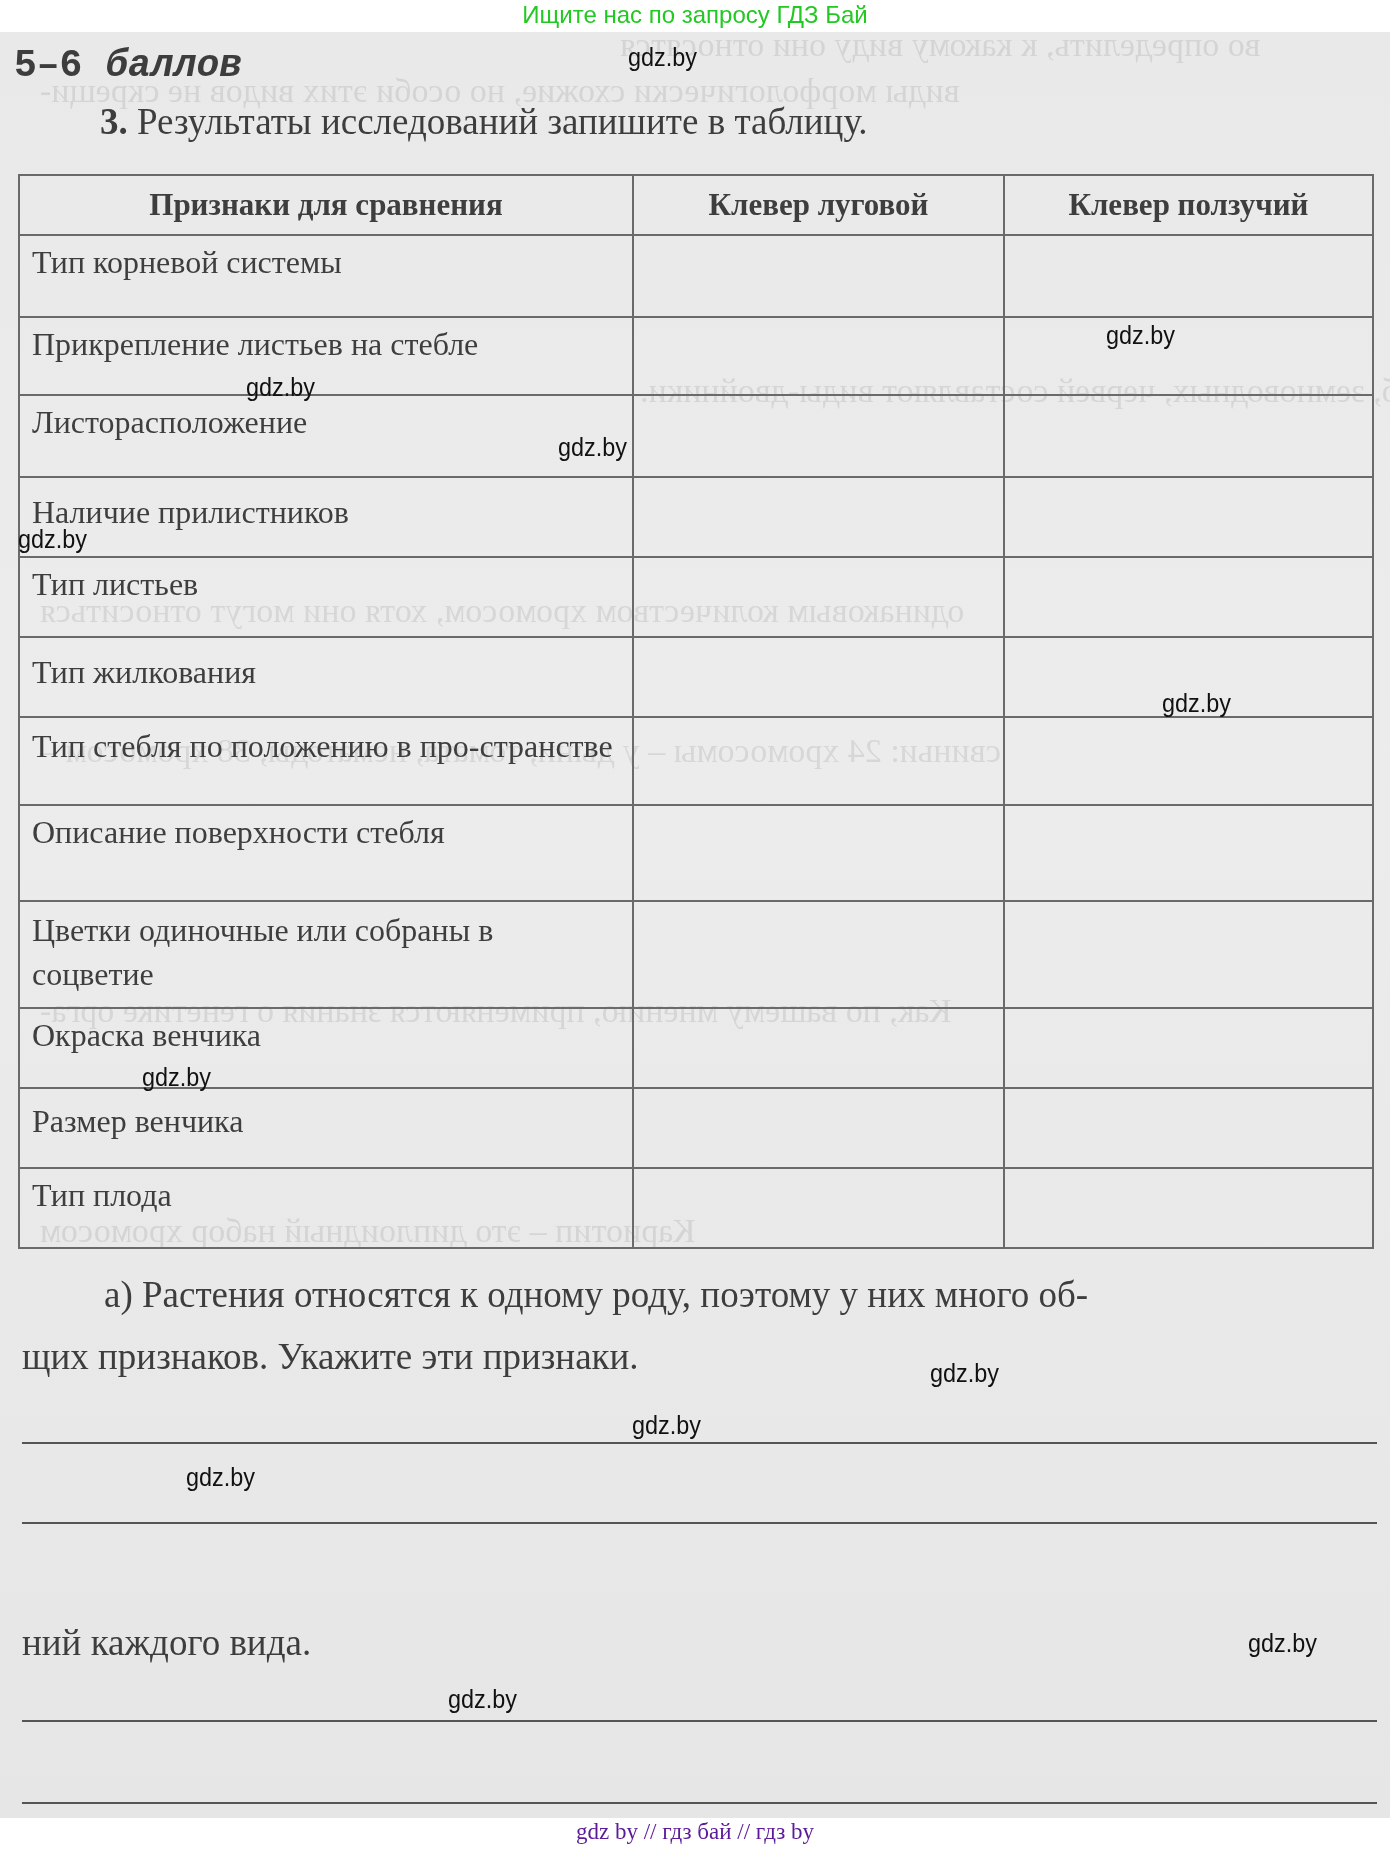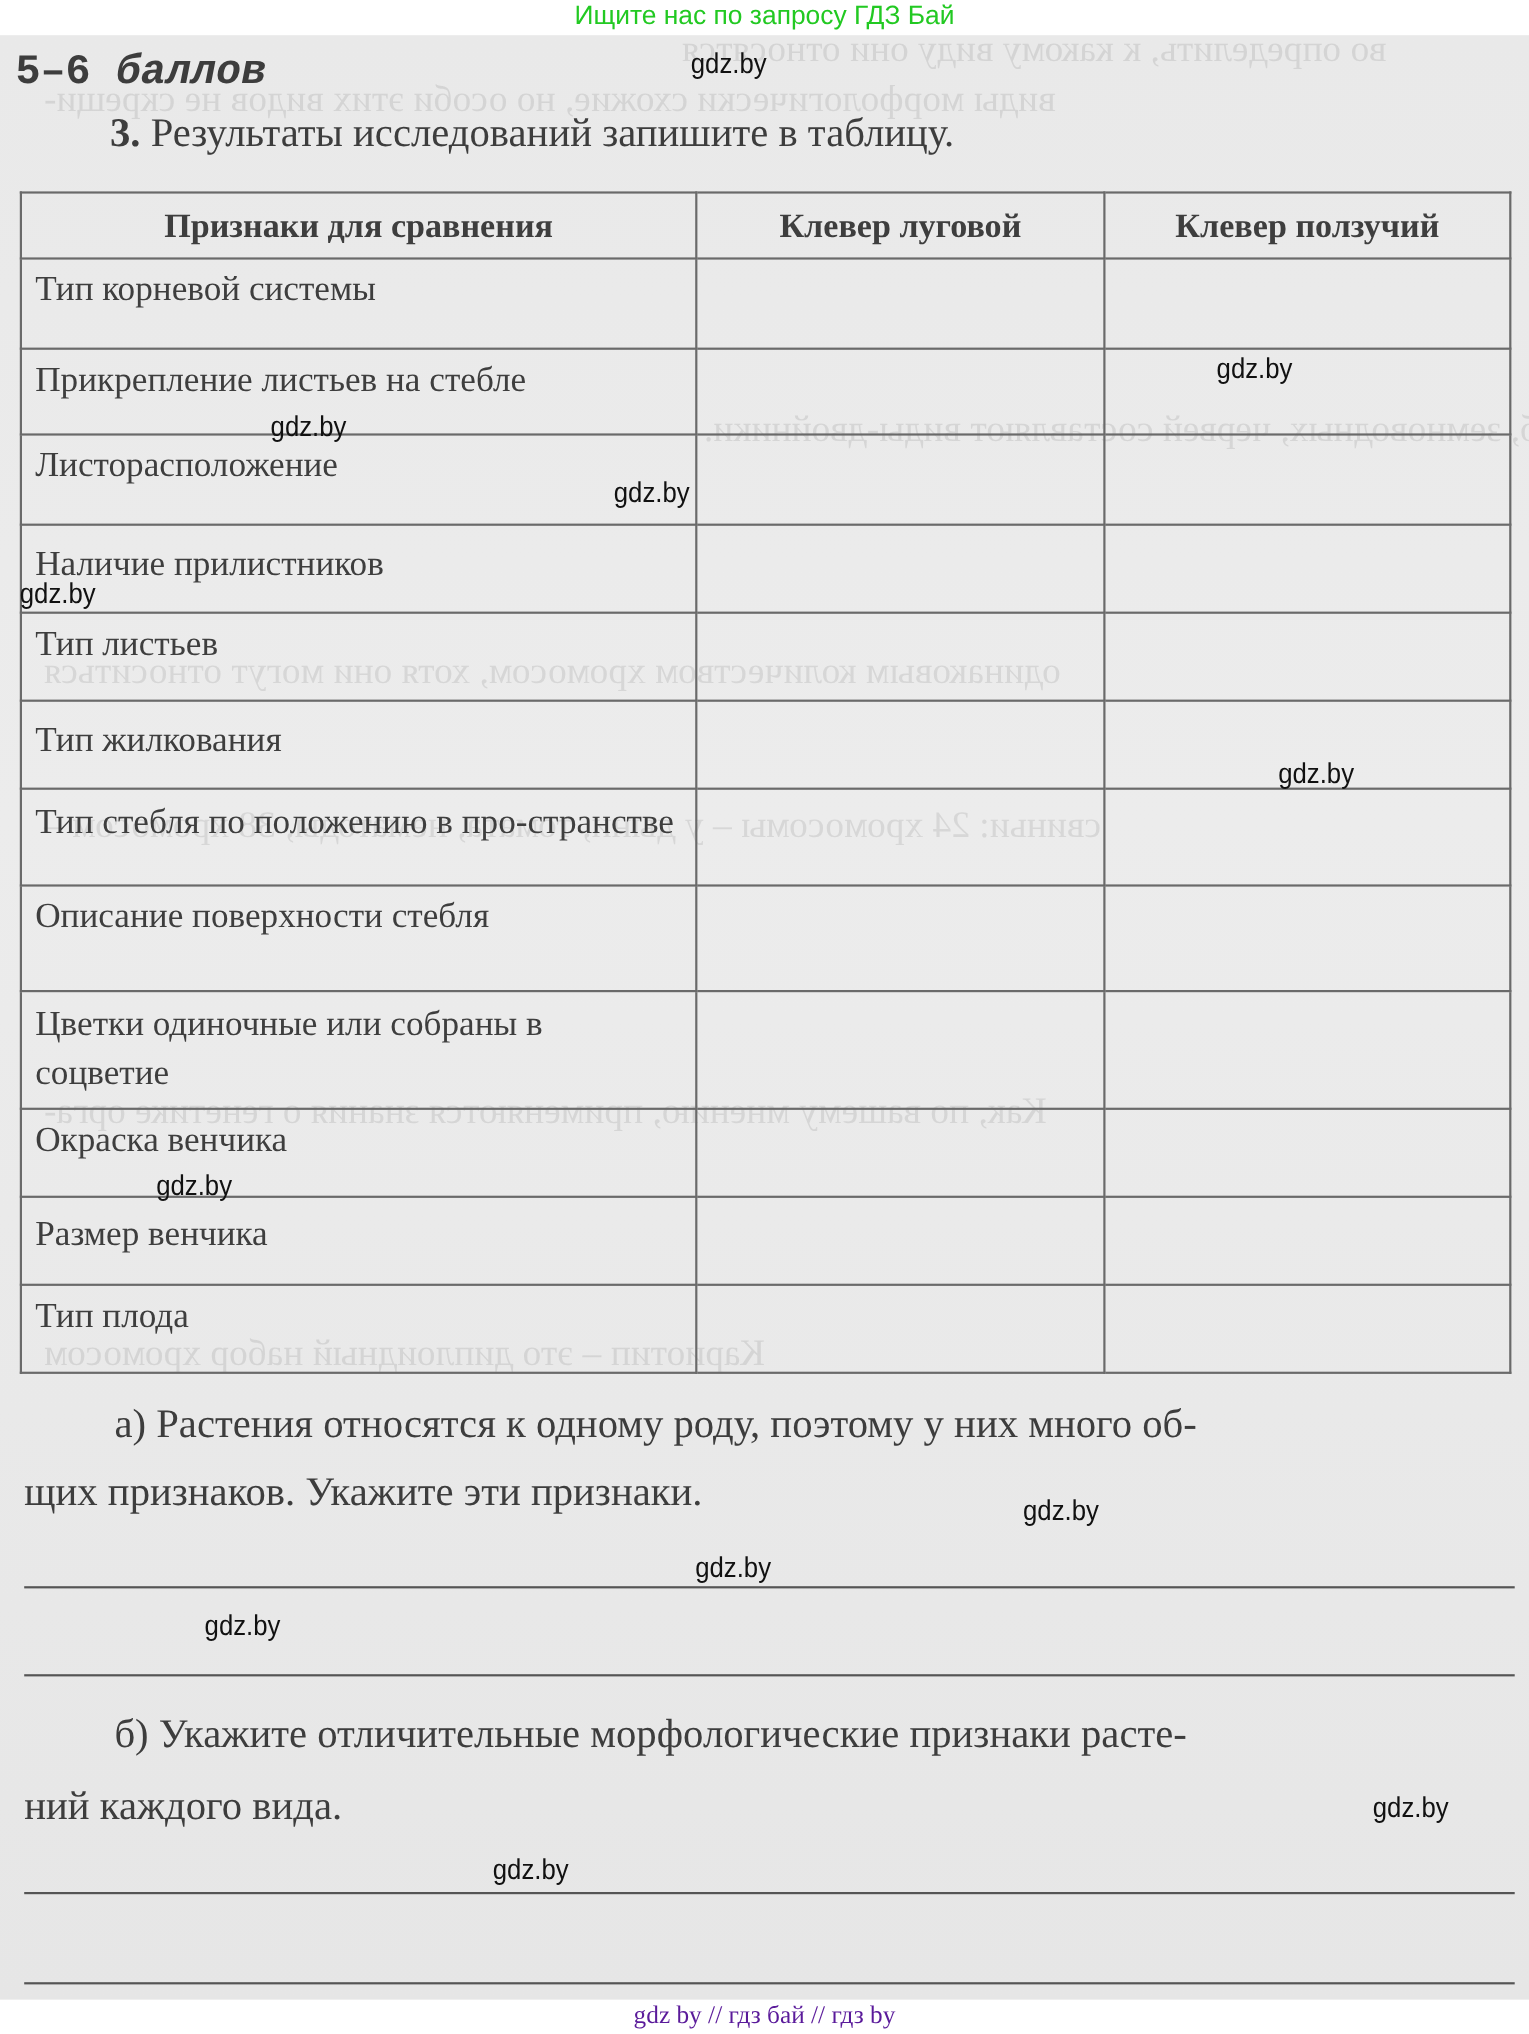--- a/index.html
+++ b/index.html
@@ -162,21 +162,20 @@
         <td class="answer-cell"></td>
       </tr>
     </tbody>
   </table>
 
   <div class="q-text" style="left:104px;top:1232px;">а) Растения относятся к одному роду, поэтому у них много об-</div>
   <div class="q-text" style="left:22px;top:1294px;">щих признаков. Укажите эти признаки.</div>
   <div class="write-line" style="top:1410px;"></div>
   <div class="write-line" style="top:1490px;"></div>
 
-  <div class="q-text" style="left:104px;top:1514px;">б) Укажите отличительные морфологические признаки расте-</div>
   <div class="q-text" style="left:22px;top:1580px;text-align:center;">ний каждого вида.</div>
   <div class="write-line" style="top:1688px;"></div>
   <div class="write-line" style="top:1770px;"></div>
 
   <div class="wm" style="left:628px;top:10px;">gdz.by</div>
   <div class="wm" style="left:1106px;top:288px;">gdz.by</div>
   <div class="wm" style="left:246px;top:340px;">gdz.by</div>
   <div class="wm" style="left:558px;top:400px;">gdz.by</div>
   <div class="wm" style="left:18px;top:492px;">gdz.by</div>
   <div class="wm" style="left:1162px;top:656px;">gdz.by</div>

